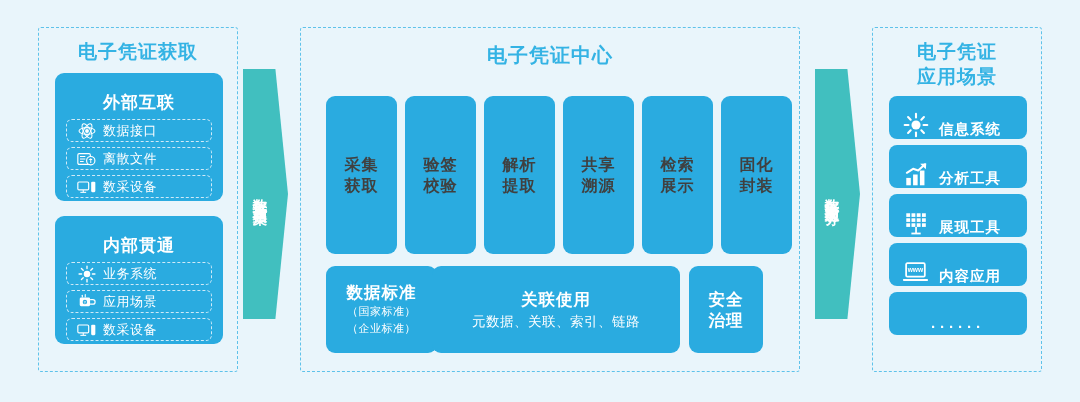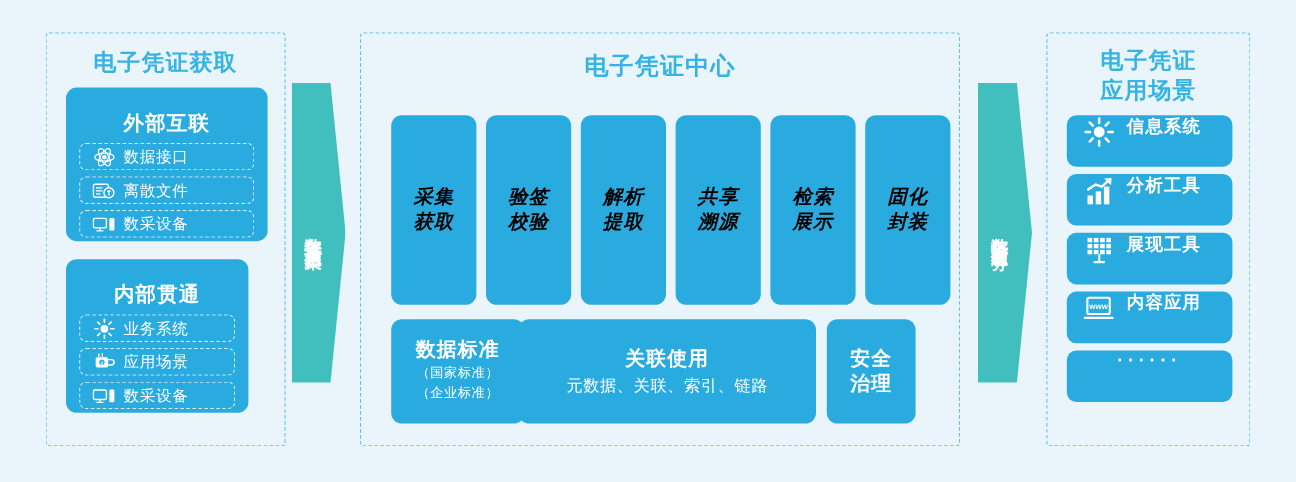--- a/index.html
+++ b/index.html
@@ -46,21 +46,21 @@
   #panel-right .panel-title  { top: 11px; font-size: 19px; line-height: 25px; }
 
   
   .group-card {
     position: absolute;
     background: #2aabe0;
     border-radius: 9px;
     box-sizing: border-box;
   }
   #group-external { left: 16px; top: 45px;  width: 168px; height: 128px; }
-  #group-internal { left: 16px; top: 188px; width: 152px; height: 128px; }
+  #group-internal { left: 16px; top: 188px; width: 168px; height: 128px; }
 
   .group-card .group-title {
     text-align: center;
     color: #ffffff;
     font-weight: bold;
     font-size: 17px;
     padding-top: 18px;
     letter-spacing: 1px;
   }
 
@@ -116,28 +116,27 @@
   .pillar {
     position: absolute;
     top: 68px;
     width: 71px;
     height: 158px;
     background: #2aabe0;
     border-radius: 9px;
     display: flex;
     align-items: center;
     justify-content: center;
-    color: #000000;
+    color: #404040;
     font-size: 16px;
     font-weight: bold;
     line-height: 21px;
     text-align: center;
     letter-spacing: 1px;
     box-sizing: border-box;
-    font-style: italic;
   }
 
   
   .base-card {
     position: absolute;
     top: 238px;
     height: 87px;
     background: #2aabe0;
     border-radius: 9px;
     color: #ffffff;
@@ -172,21 +171,21 @@
 
   
   .app-card {
     position: absolute;
     left: 16px;
     width: 138px;
     height: 43px;
     background: #2aabe0;
     border-radius: 8px;
     display: flex;
-    align-items: flex-start;
+    align-items: flex-end;
     box-sizing: border-box;
   }
   .app-card .app-icon {
     width: 34px;
     min-width: 34px;
     height: 28px;
     margin-left: 10px;
     display: flex;
     align-items: center;
     justify-content: center;

